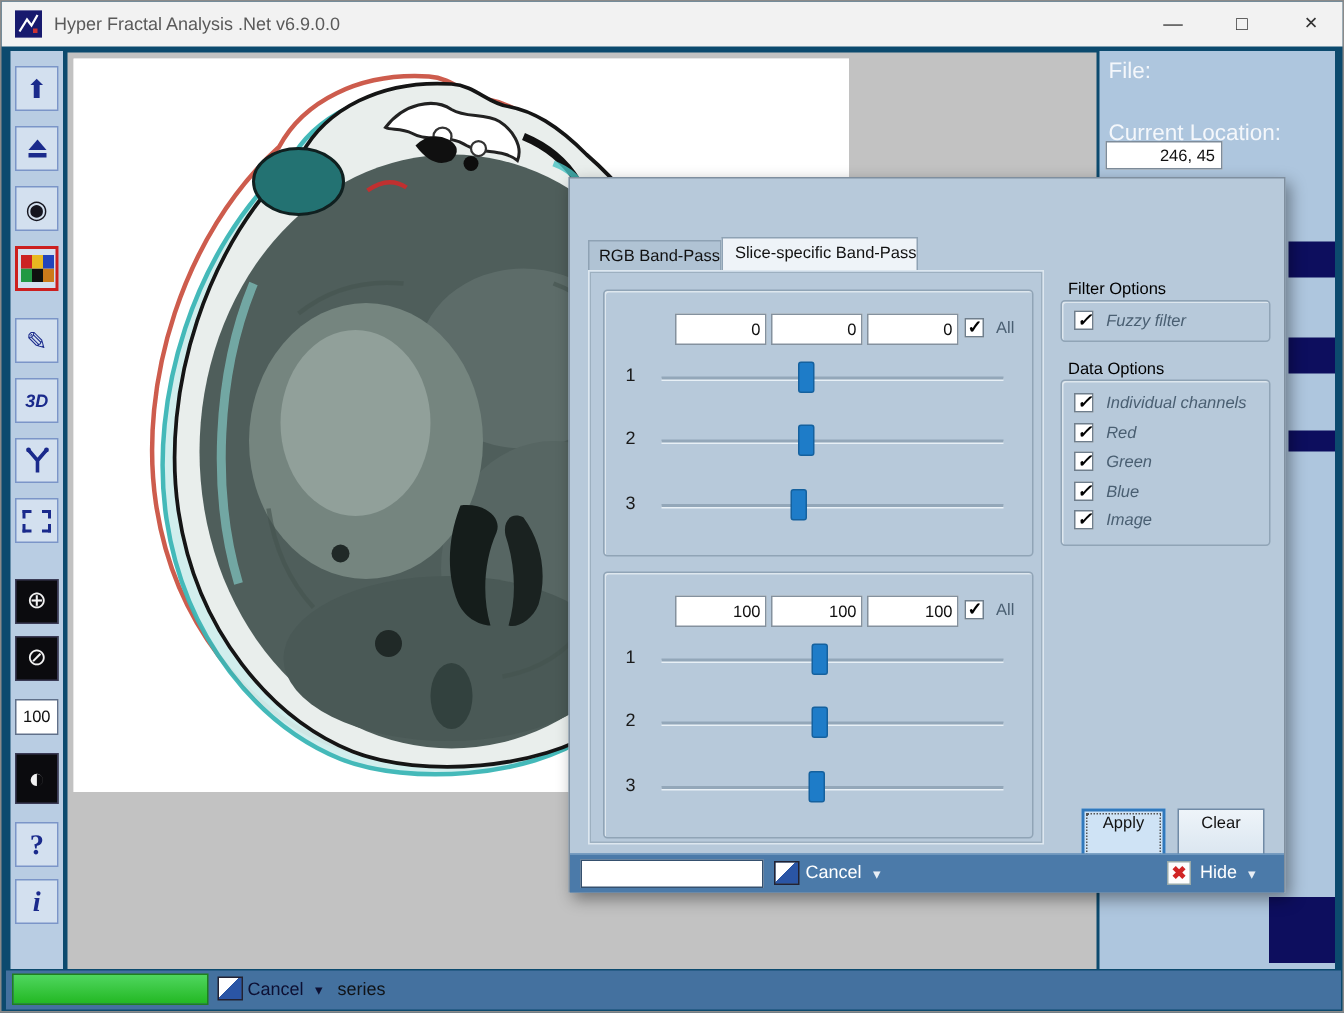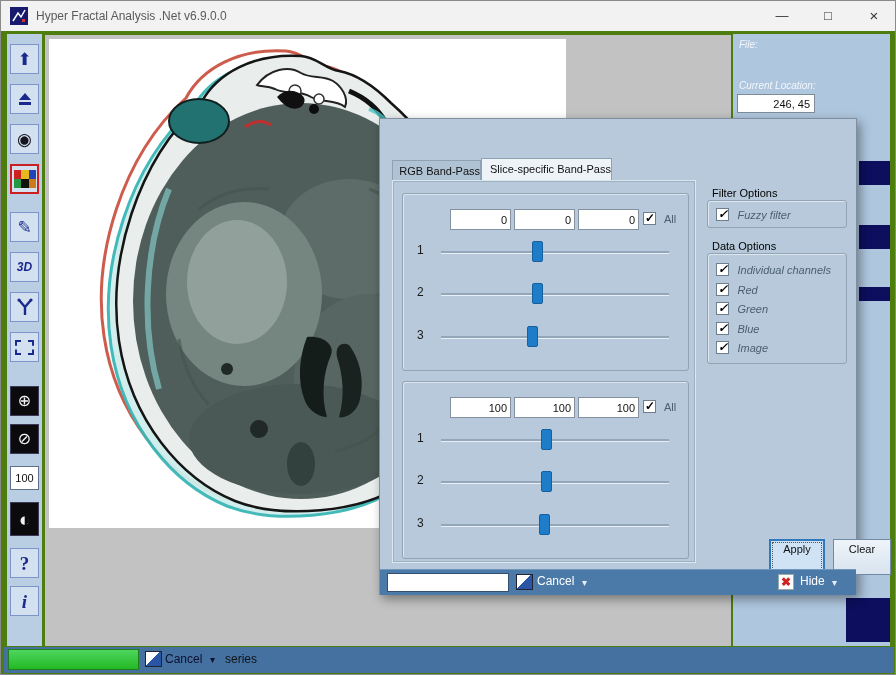--- a/index.html
+++ b/index.html
@@ -1,17 +1,17 @@
 <!DOCTYPE html>
 <html><head>
 <meta charset="utf-8">
 <style>
   * { margin:0; padding:0; box-sizing:border-box; }
   body { font-family:"Liberation Sans", sans-serif; background:#555; }
-  .app { position:relative; width:896px; height:675px; background:#4d7c0f; border:1px solid #8a8a8a; overflow:hidden; }
+  .app { position:relative; width:896px; height:675px; background:#0c4a6e; border:1px solid #8a8a8a; overflow:hidden; }
 
   
   .titlebar { position:absolute; left:0; top:0; width:896px; height:30px; background:#f2f2f2; display:flex; align-items:center; }
   .tb-icon { width:18px; height:18px; margin-left:9px; background:#181a6e; position:relative; flex:0 0 auto; }
   .tb-icon svg { position:absolute; left:0; top:0; }
   .tb-title { font-size:12px; color:#5a5a5a; margin-left:8px; flex:1 1 auto; white-space:nowrap; }
   .tb-btns { display:flex; height:30px; }
   .tb-btn { width:46px; height:30px; text-align:center; line-height:30px; font-size:13px; color:#333; }
 
   
@@ -32,21 +32,21 @@
                      linear-gradient(90deg,#229944 33%,#101010 33% 66%,#cc7a1a 66%);
     background-size:100% 50%; background-repeat:no-repeat; background-position:0 0,0 100%; }
   .dashbox { width:19px; height:15px; border:2px dashed #1a2a8c; }
 
   
   .viewport { position:absolute; left:44px; top:34px; width:686px; height:611px; background:#c2c2c2; }
   .canvas { position:absolute; left:4px; top:4px; width:517px; height:489px; background:#ffffff; }
 
   
   .rightpanel { position:absolute; left:732px; top:33px; width:157px; height:612px; background:#aec6de; }
-  .rp-label { position:absolute; left:6px; font-size:10px; color:#f4f7fb;font-style:italic; }
+  .rp-label { position:absolute; left:6px; font-size:15px; color:#f4f7fb; }
   .rp-input { position:absolute; height:19px; background:#fff; border:1px solid #7e8c9a; font-family:"Liberation Sans",sans-serif; font-size:11px; color:#111; padding:0 4px; }
   .rp-sliver { position:absolute; left:126px; width:31px; background:#0d0e5e; }
   .rp-corner { position:absolute; left:113px; top:564px; width:44px; height:44px; background:#0d0e5e; }
 
   
   .dialog { position:absolute; left:378px; top:117px; width:478px; height:477px; background:#b7c9da;
             border:1px solid #7f8f9f; box-shadow:3px 4px 10px rgba(0,0,0,.4); z-index:10; }
   .dlg-title { position:absolute; left:0; top:0; width:100%; height:29px; background:#fff; border-bottom:1px solid #d6d6d6;
                font-size:12px; color:#000; line-height:29px; padding-left:11px; }
   .tab { position:absolute; height:20px; background:#b0c3d4; border:1px solid #8ea2b4; border-bottom:none;
@@ -62,21 +62,21 @@
   .cb.checked::after { content:"✓"; position:absolute; left:1px; top:-2px; font-size:12px; font-weight:bold; color:#000; }
   .cb-abs { position:absolute; }
   .cb-label { font-size:11px; color:#4a5f72; margin-left:4px; vertical-align:middle; }
   .srow { position:absolute; left:0; width:100%; height:24px; }
   .slabel { position:absolute; left:14px; top:4px; font-size:12px; color:#1a1a1a; }
   .track { position:absolute; left:38px; top:12px; width:228px; height:2px; background:#93a7b9; box-shadow:0 1px 0 #e8f0f6; }
   .handle { position:absolute; top:-10px; width:11px; height:21px; margin-left:-5px; background:#1e7cc8; border:1px solid #15619e; border-radius:2px; }
   .optlabel { position:absolute; left:332px; font-size:11px; color:#000; }
   .optbox { position:absolute; left:327px; width:140px; border:1px solid #90a4b6; border-radius:3px; box-shadow:1px 1px 0 rgba(255,255,255,.55) inset; }
   .optrow { position:absolute;font-style:italic; }
-  .btn { position:absolute; top:420px; height:36px; font-size:11px; color:#111; text-align:center; line-height:19px;margin-left:48px; }
+  .btn { position:absolute; top:420px; height:36px; font-size:11px; color:#111; text-align:center; line-height:19px; }
   .btn-apply { left:341px; width:56px; background:#cfe3f5; border:2px solid #3079bd; outline:1px dotted #555; outline-offset:-4px; line-height:17px; }
   .btn-clear { left:405px; width:58px; background:linear-gradient(#eef4f9,#d8e4ef); border:1px solid #708aa5; }
   .dfooter { position:absolute; left:0; top:450px; width:476px; height:26px; background:#4b7aa9; border-top:1px solid #6f97bd; }
   .dprog { position:absolute; left:7px; top:3px; width:122px; height:19px; background:#fff; border:1px solid #35506e; }
   .mini-icon { position:absolute; width:17px; height:16px; background:linear-gradient(135deg,#ffffff 0 45%,#2a55a5 45% 100%); border:1px solid #223; }
   .ftext { position:absolute; font-size:12px; color:#fff; }
   .chev { position:absolute; font-size:10px; color:#e8eef5; }
   .white-x { position:absolute; width:16px; height:16px; background:#fdfdfd; border:1px solid #9aa; text-align:center; line-height:15px; font-size:12px; color:#d02424; font-weight:bold; }
 
   

